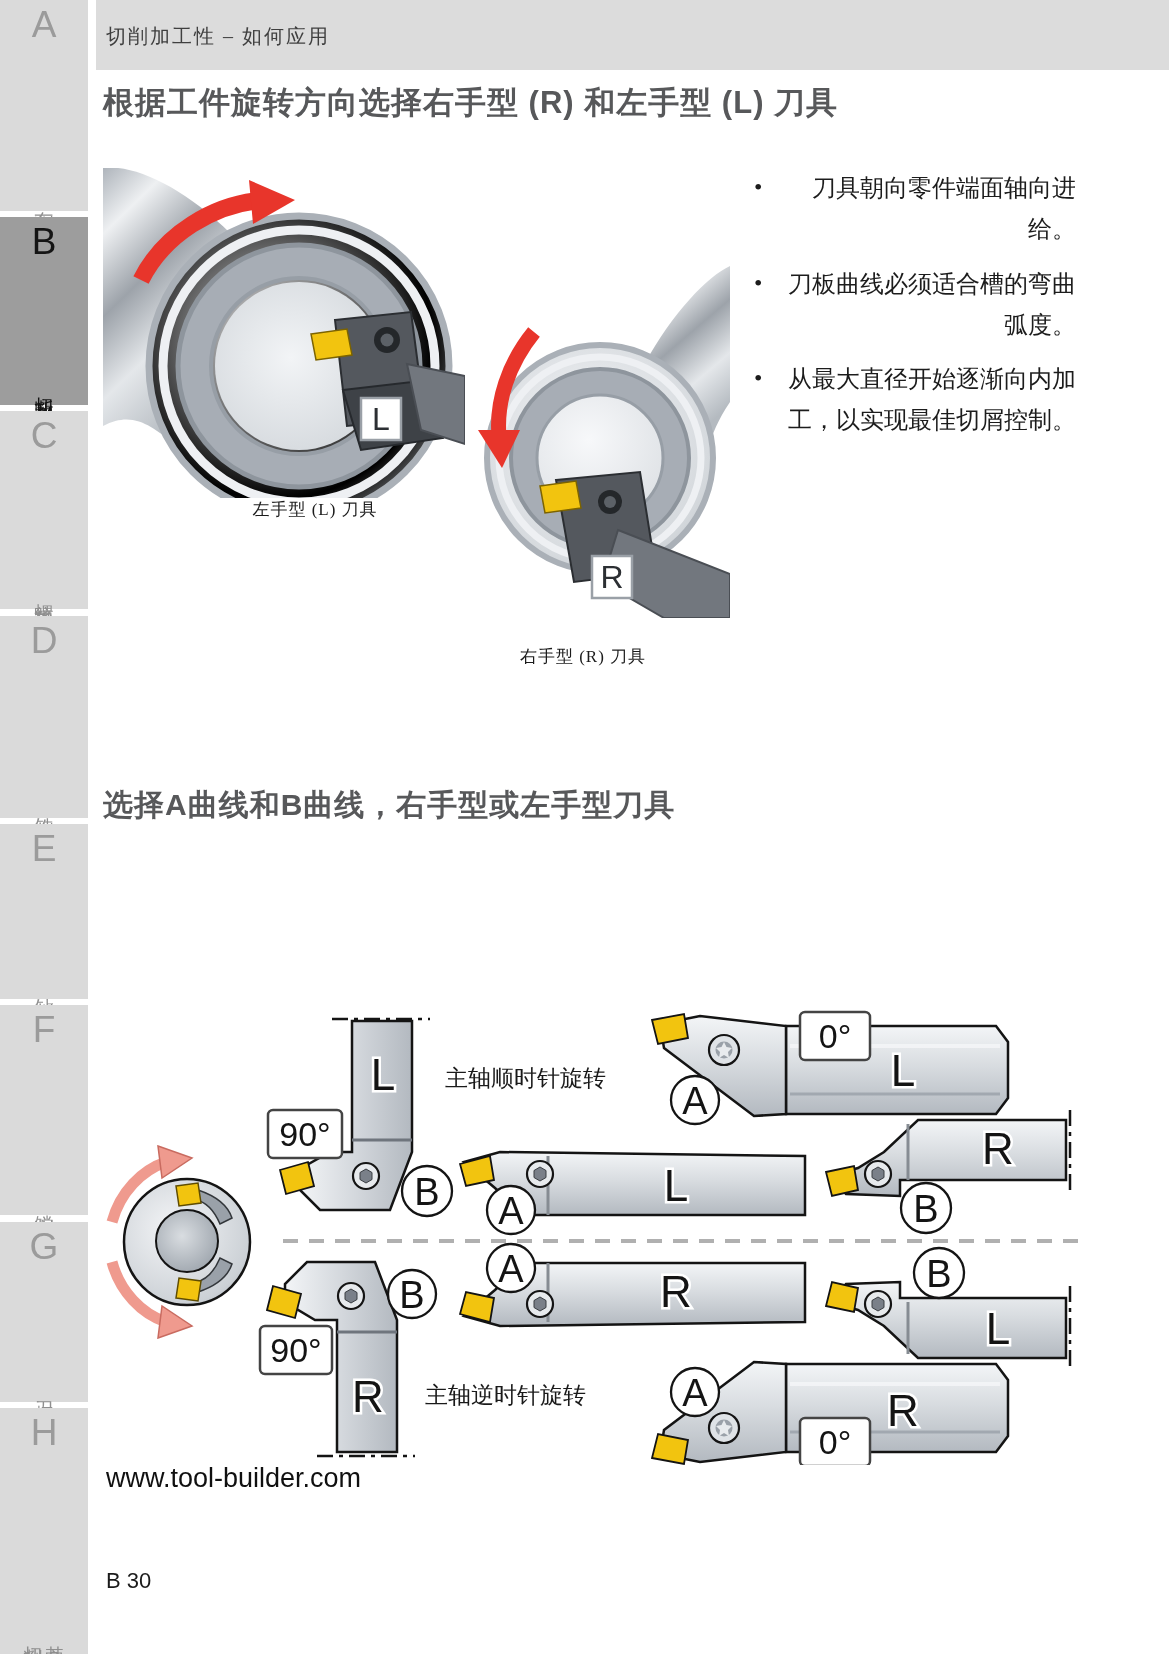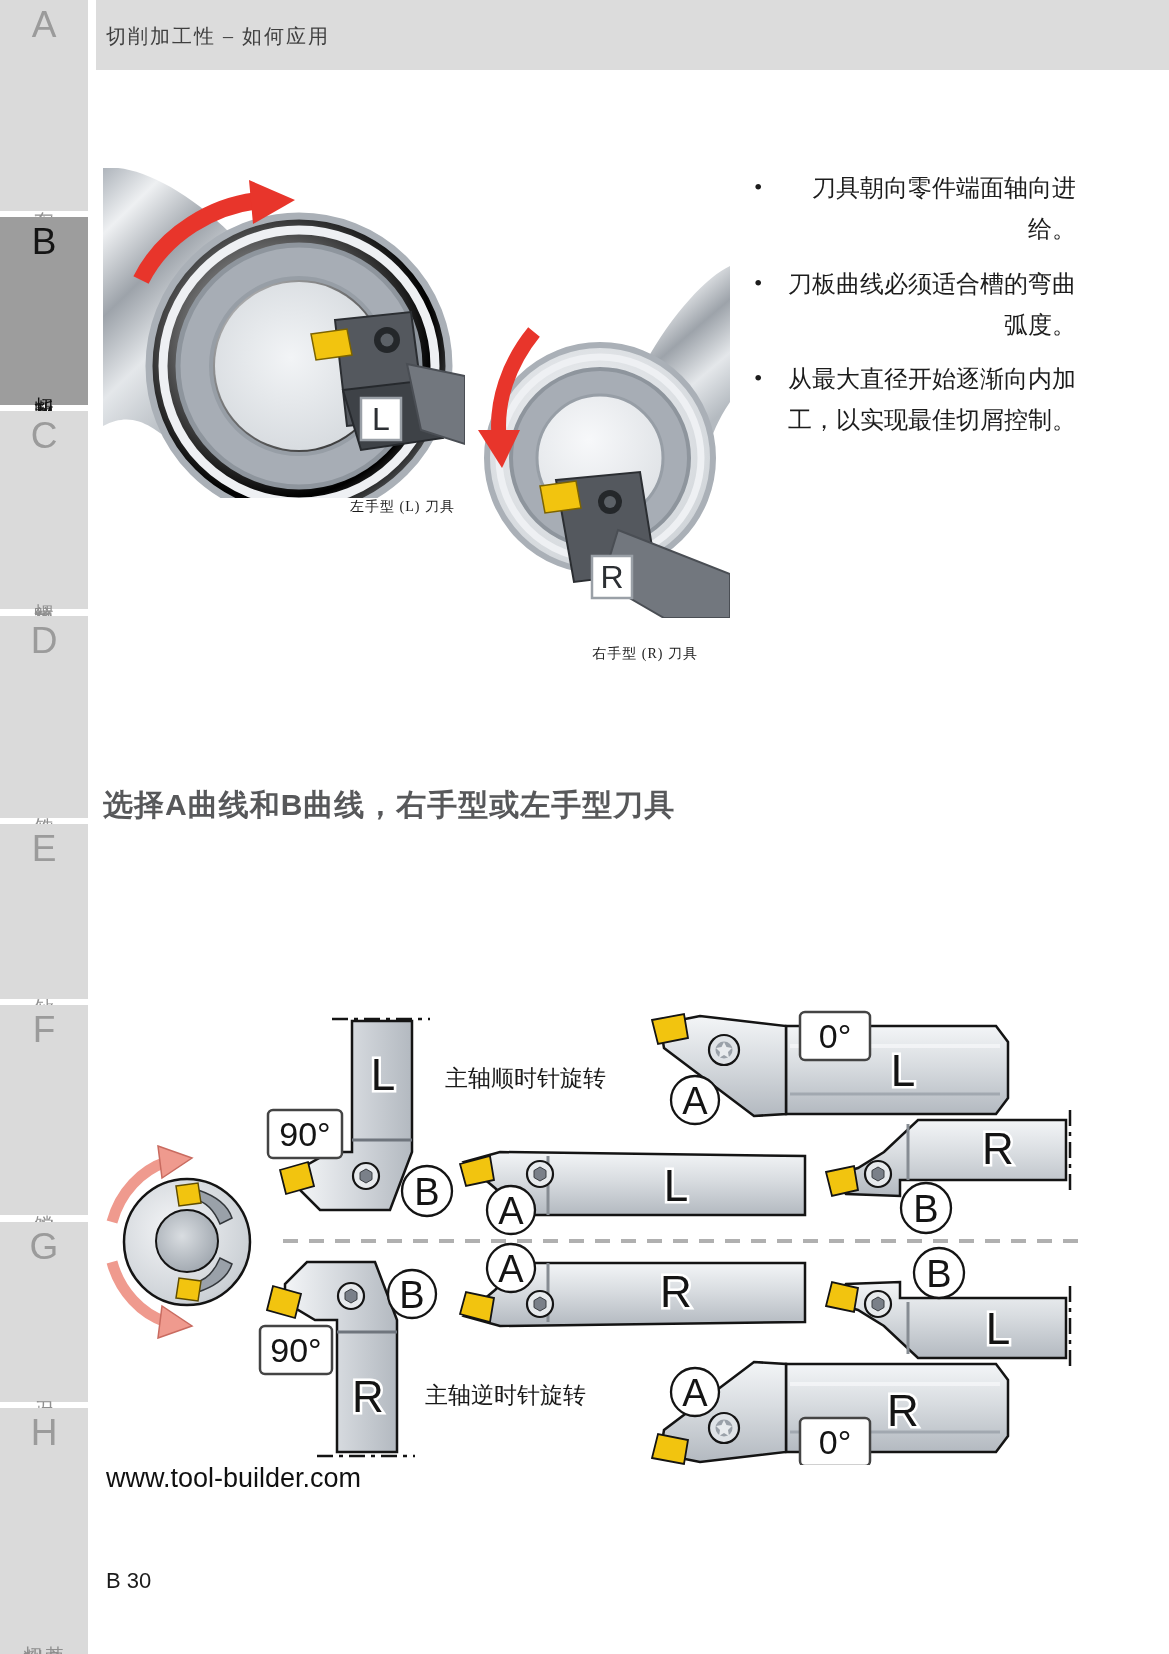--- a/index.html
+++ b/index.html
@@ -23,22 +23,22 @@
   .h2{position:absolute;left:103px;top:785px;margin:0;font-size:30px;font-weight:700;
       color:#57585a;letter-spacing:1px;}
   .para{position:absolute;left:103px;top:833px;width:700px;font-size:24px;line-height:1.55;
         color:#1b1b1b;font-family:"Liberation Serif",serif;}
   
   .bullets{position:absolute;left:752px;top:168px;width:324px;margin:0;padding:0;list-style:none;
            font-family:"Liberation Serif",serif;font-size:24px;line-height:1.72;color:#1c1c1c;text-align:right;}
   .bullets li{position:relative;padding-left:28px;margin-bottom:13px;}
   .bullets li::before{content:"\2022";position:absolute;left:2px;top:-1px;color:#1c1c1c;}
   
-  .caption{position:absolute;font-family:"Liberation Serif",serif;font-size:14px;color:#1b1b1b;
-           text-align:right;letter-spacing:1px;}
+  .caption{position:absolute;font-family:"Liberation Serif",serif;font-size:17px;color:#1b1b1b;
+           text-align:center;letter-spacing:1px;}
   .cap-left{left:175px;top:498px;width:280px;}
   .cap-right{left:468px;top:645px;width:230px;}
   .url{position:absolute;left:106px;top:1463px;font-size:27px;color:#101010;text-decoration:none;}
   .pagenum{position:absolute;left:106px;top:1568px;font-size:22px;color:#1b1b1b;text-align:center;}
   
   .photo1{position:absolute;left:103px;top:168px;}
   .photo2{position:absolute;left:468px;top:252px;}
   .diagram{position:absolute;left:95px;top:945px;}
   svg text{font-family:"Liberation Sans",sans-serif;}
   svg text.cjk{font-family:"Liberation Serif",serif;}
@@ -78,20 +78,21 @@
   </div>
   <div class="tab" style="top:1408px;height:246px">
     <div class="letter">H</div>
     <div class="vlabel">切削加工性
 其它信息</div>
   </div>
 
   <div class="header-bar">
     <div class="header-text">切削加工性 – 如何应用</div>
   </div>
+  <h1 class="h1">根据工件旋转方向选择右手型 (R) 和左手型 (L) 刀具</h1>
 
   <svg class="photo1" width="362" height="330" viewBox="0 0 362 330">
     <defs>
       <linearGradient id="cyl1" x1="0" y1="0" x2="0.45" y2="1">
         <stop offset="0" stop-color="#aeb4bb"></stop>
           <stop offset="0.2" stop-color="#eef0f2"></stop>
         <stop offset="0.45" stop-color="#9da3aa"></stop>
           <stop offset="0.7" stop-color="#e4e7ea"></stop>
         <stop offset="1" stop-color="#b4bac0"></stop>
       </linearGradient>

